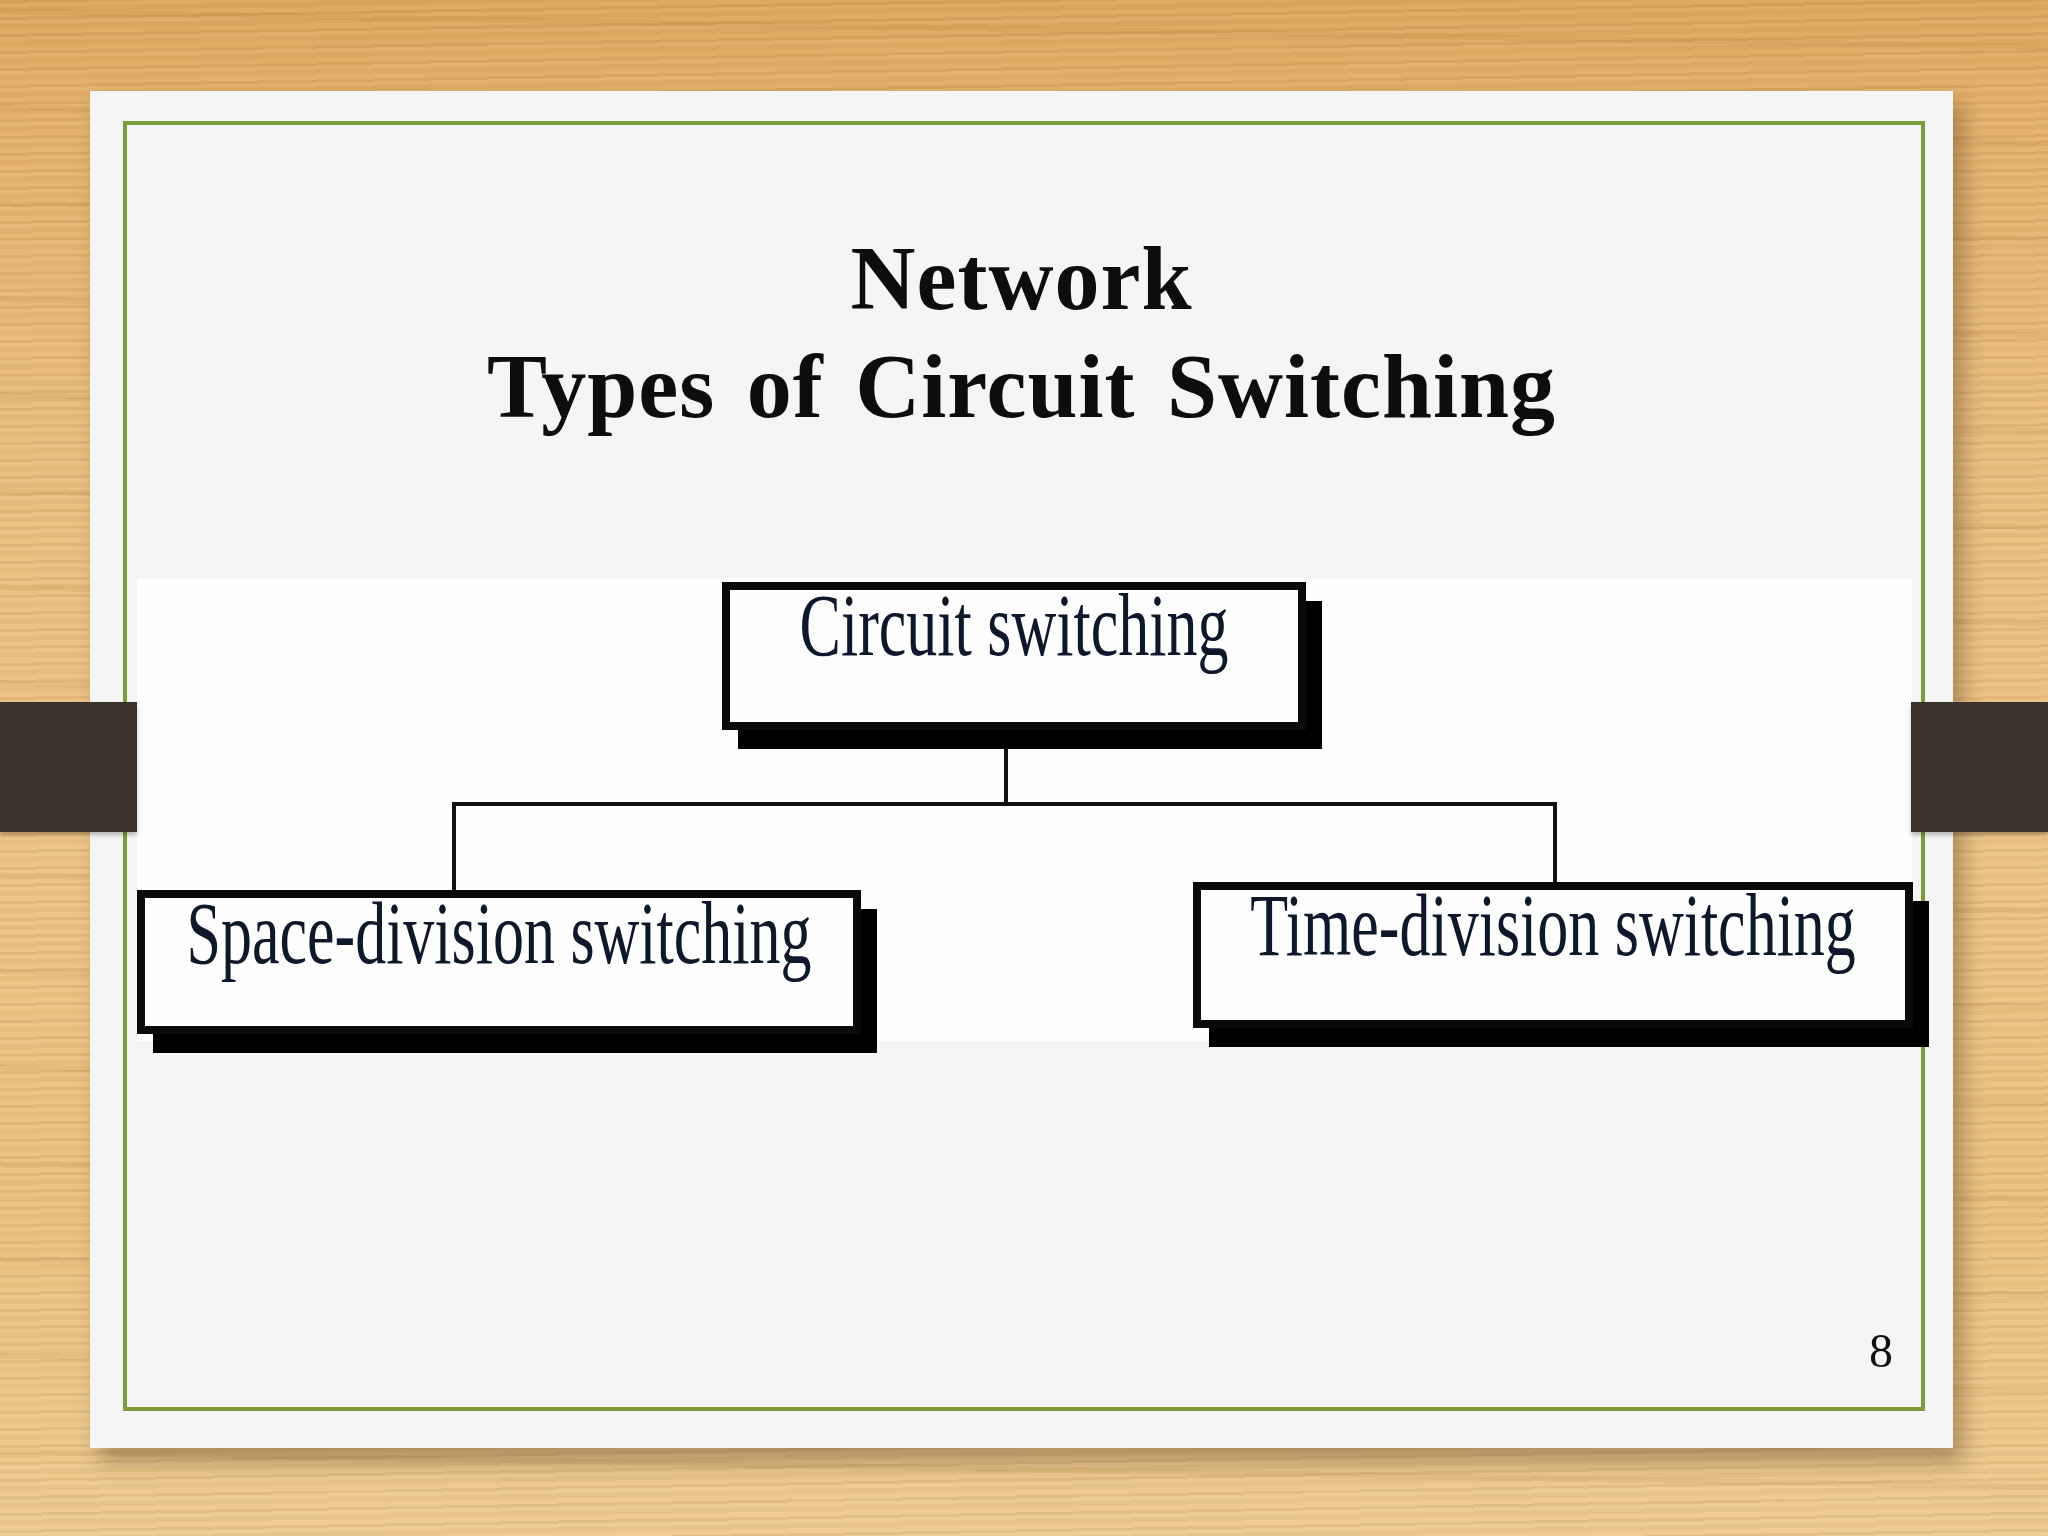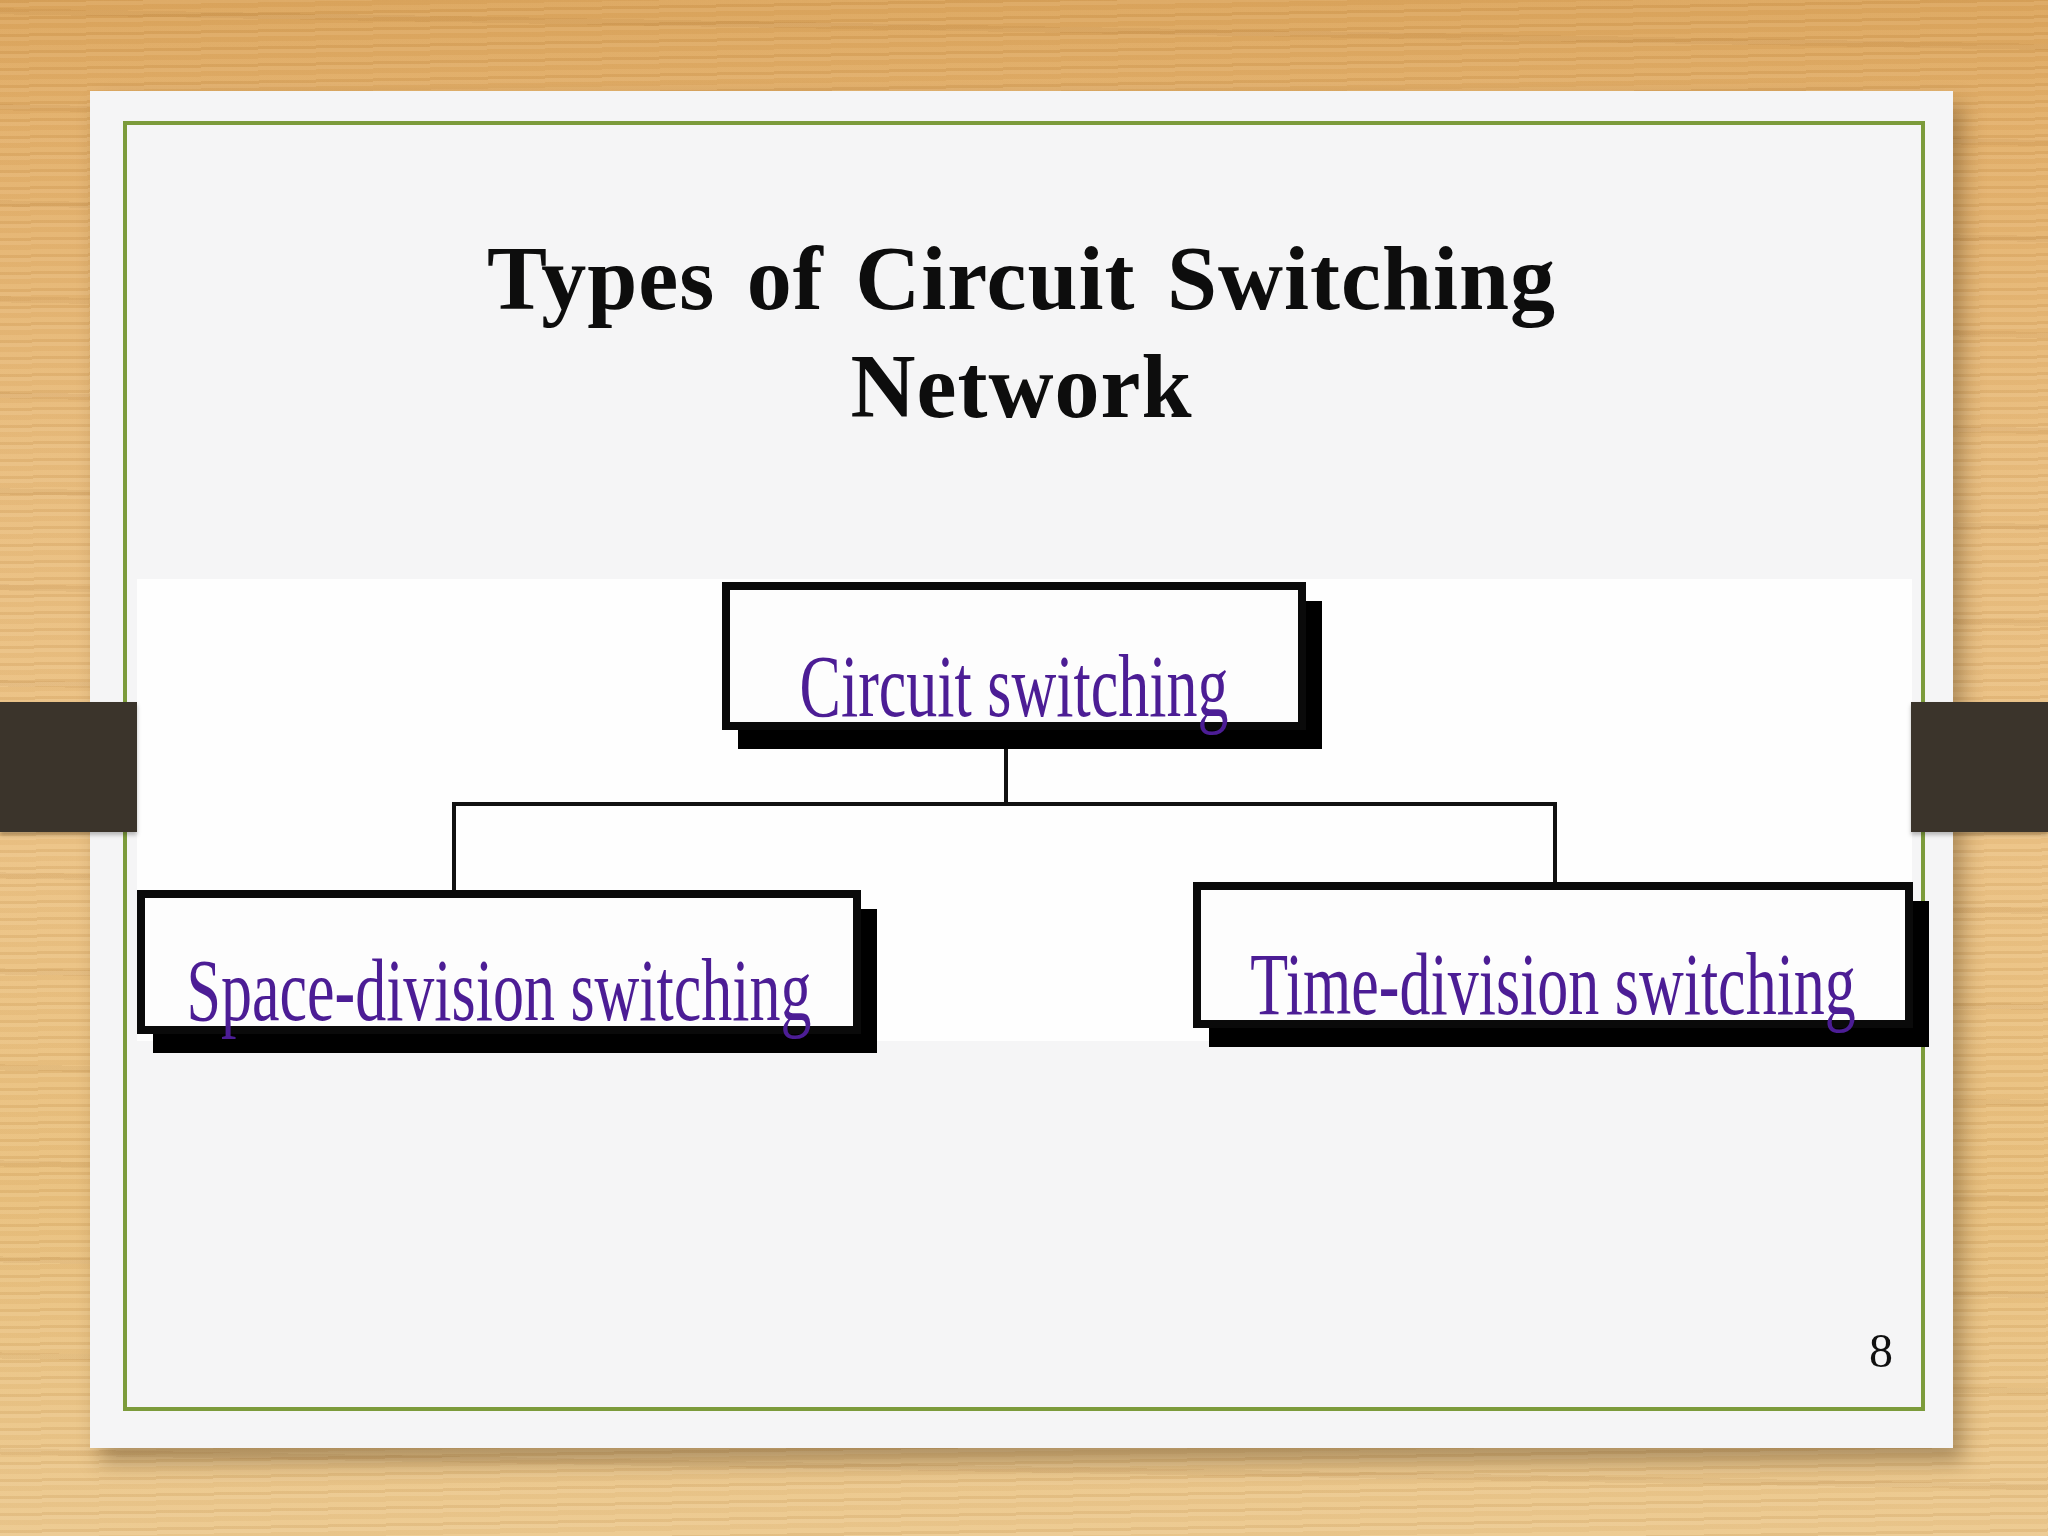--- a/index.html
+++ b/index.html
@@ -42,22 +42,22 @@
     letter-spacing:1px;word-spacing:8px;
   }
   
   .panel{
     position:absolute;left:137px;top:579px;width:1775px;height:462px;
     background:#fefefe;
   }
   .node{
     position:absolute;background:#fdfdfd;border:8px solid #0a0a0a;
     box-shadow:16px 19px 0 #000;
-    display:flex;align-items:flex-end;justify-content:center;
-    color:#4c1d95;font-size:62px;white-space:nowrap;
+    display:flex;align-items:flex-start;justify-content:center;
+    color:#0f172a;font-size:62px;white-space:nowrap;
   }
   .node span{display:inline-block;transform:scaleY(1.45);}
   .node-root {left:585px; top:3px;   width:568px;height:132px;}
   .node-left {left:0px;   top:311px; width:708px;height:128px;}
   .node-right{left:1056px;top:303px; width:704px;height:130px;}
   .cline{position:absolute;background:#111;}
   .v-root {left:867px; top:154px;width:4px;height:73px;}
   .h-main {left:315px; top:223px;width:1104px;height:4px;}
   .v-left {left:315px; top:223px;width:4px;height:88px;}
   .v-right{left:1416px;top:223px;width:4px;height:80px;}
@@ -75,22 +75,22 @@
 <body>
 
 <div class="stage">
 
   <div class="wood"></div>
 
   <div class="slide">
     <div class="slide-border"></div>
 
     <div class="title">
+      <div>Network</div>
       <div>Types of Circuit Switching</div>
-      <div>Network</div>
     </div>
 
     <div class="page-number">8</div>
   </div>
 
   <div class="panel">
 
     <div class="cline v-root"></div>
     <div class="cline h-main"></div>
     <div class="cline v-left"></div>

